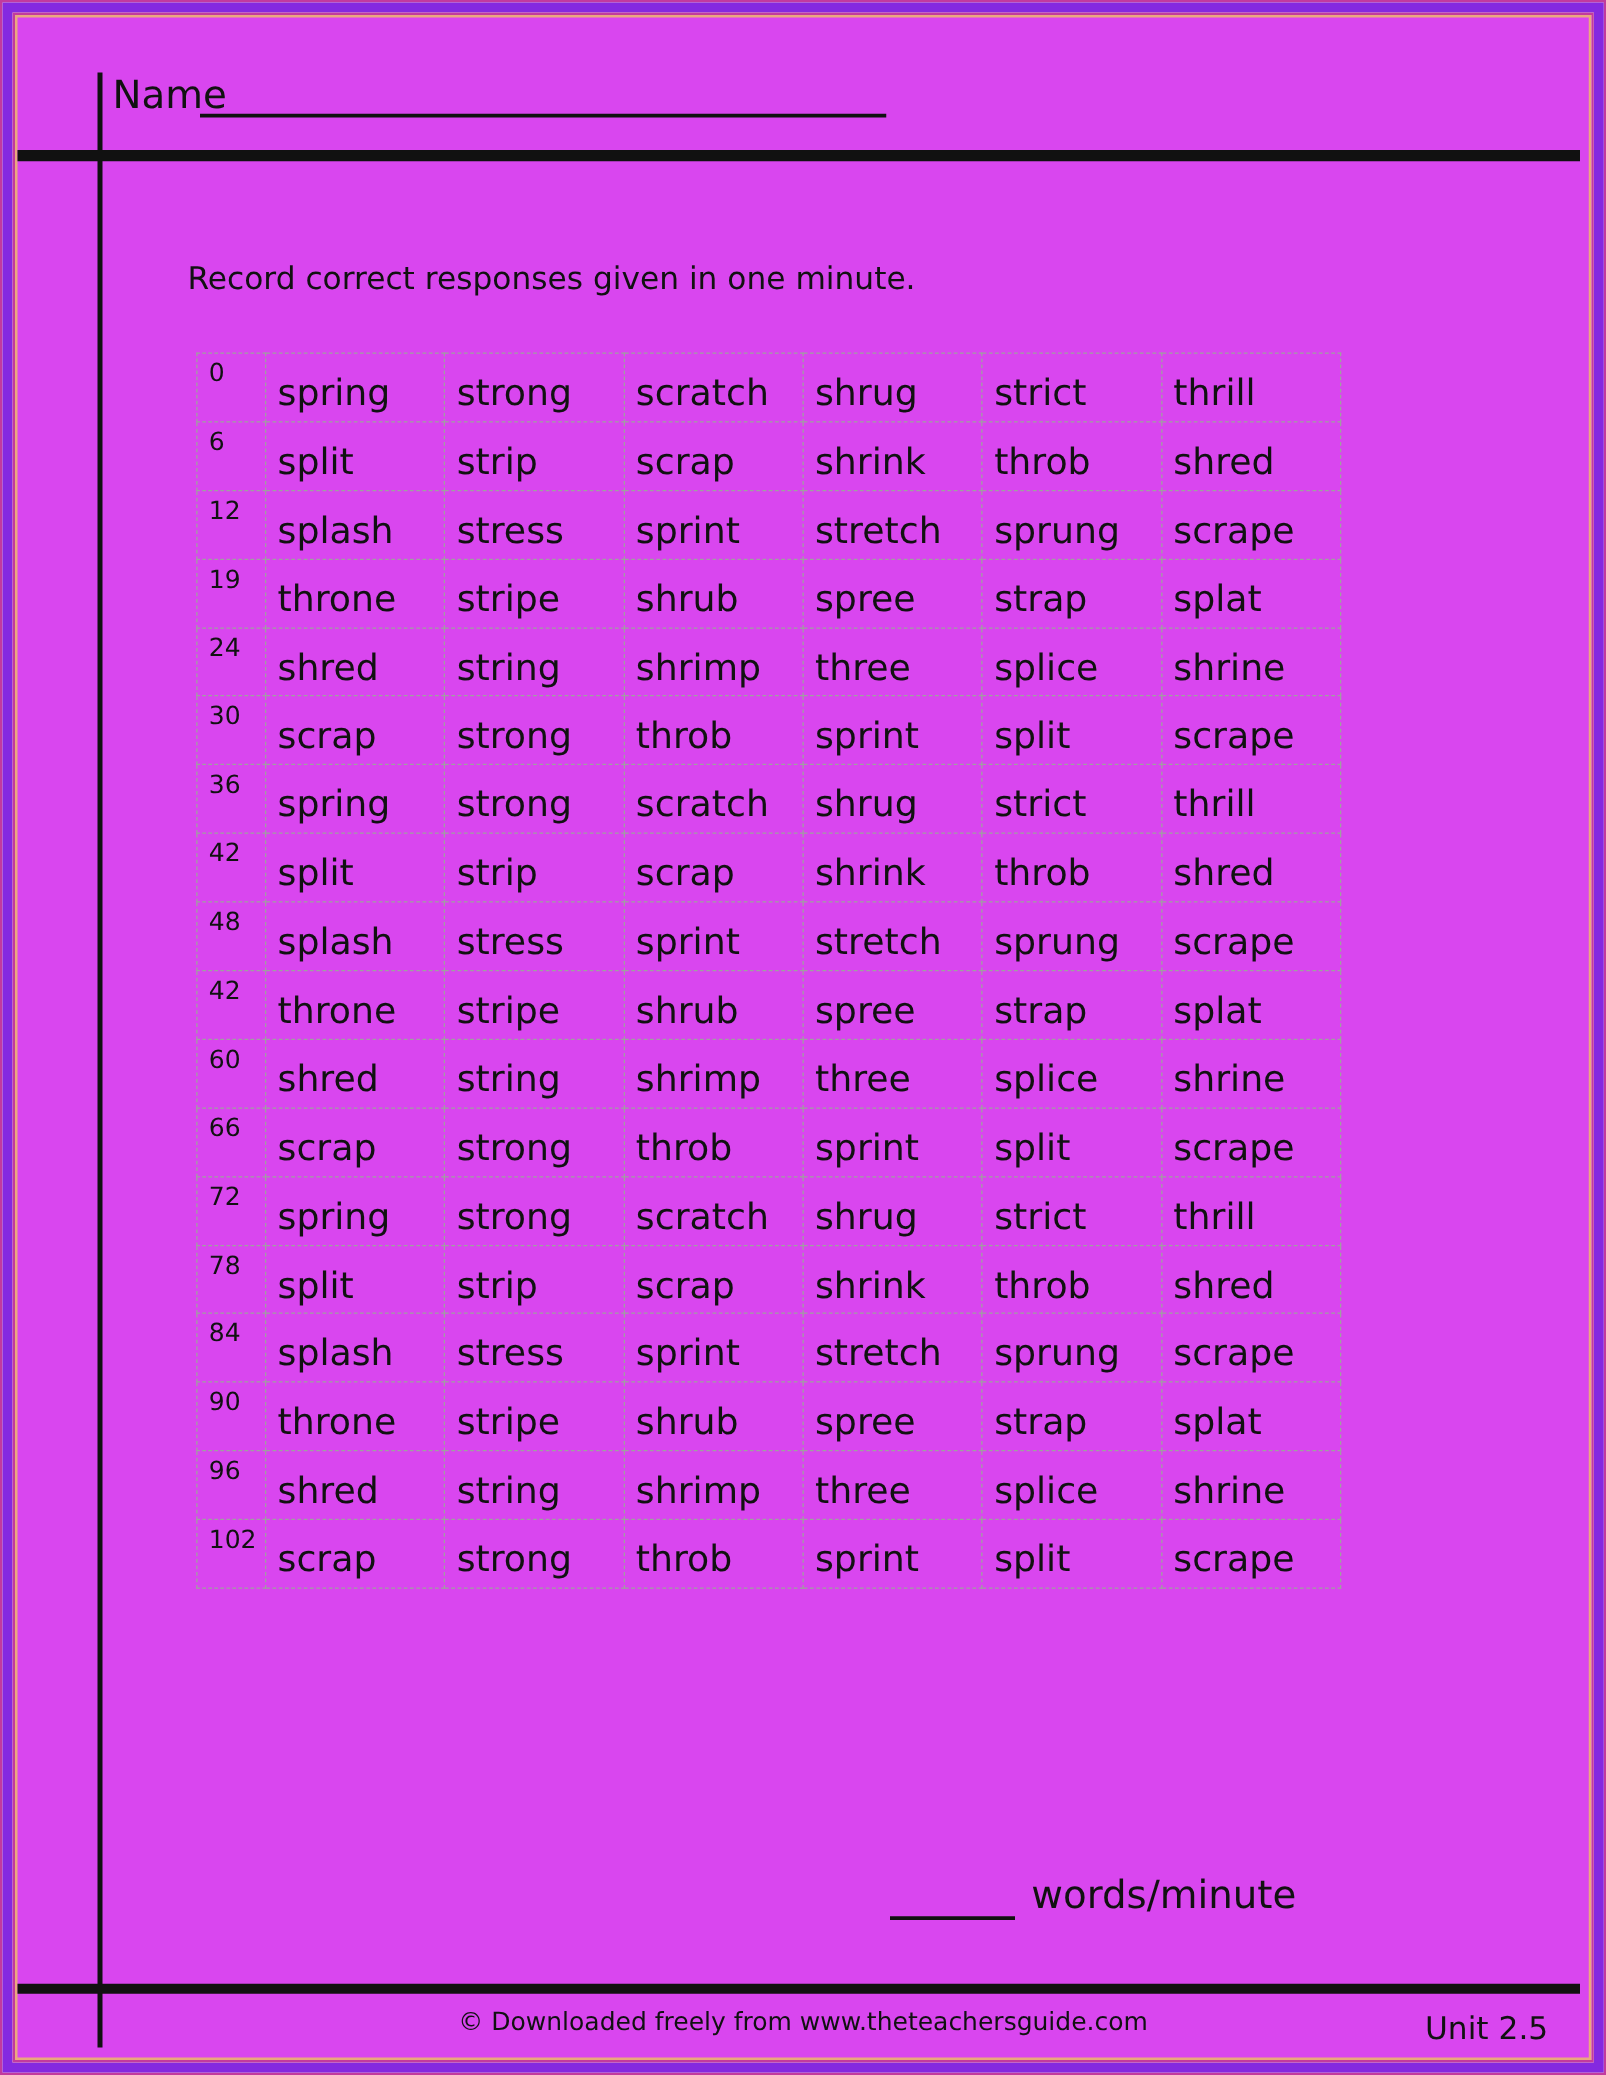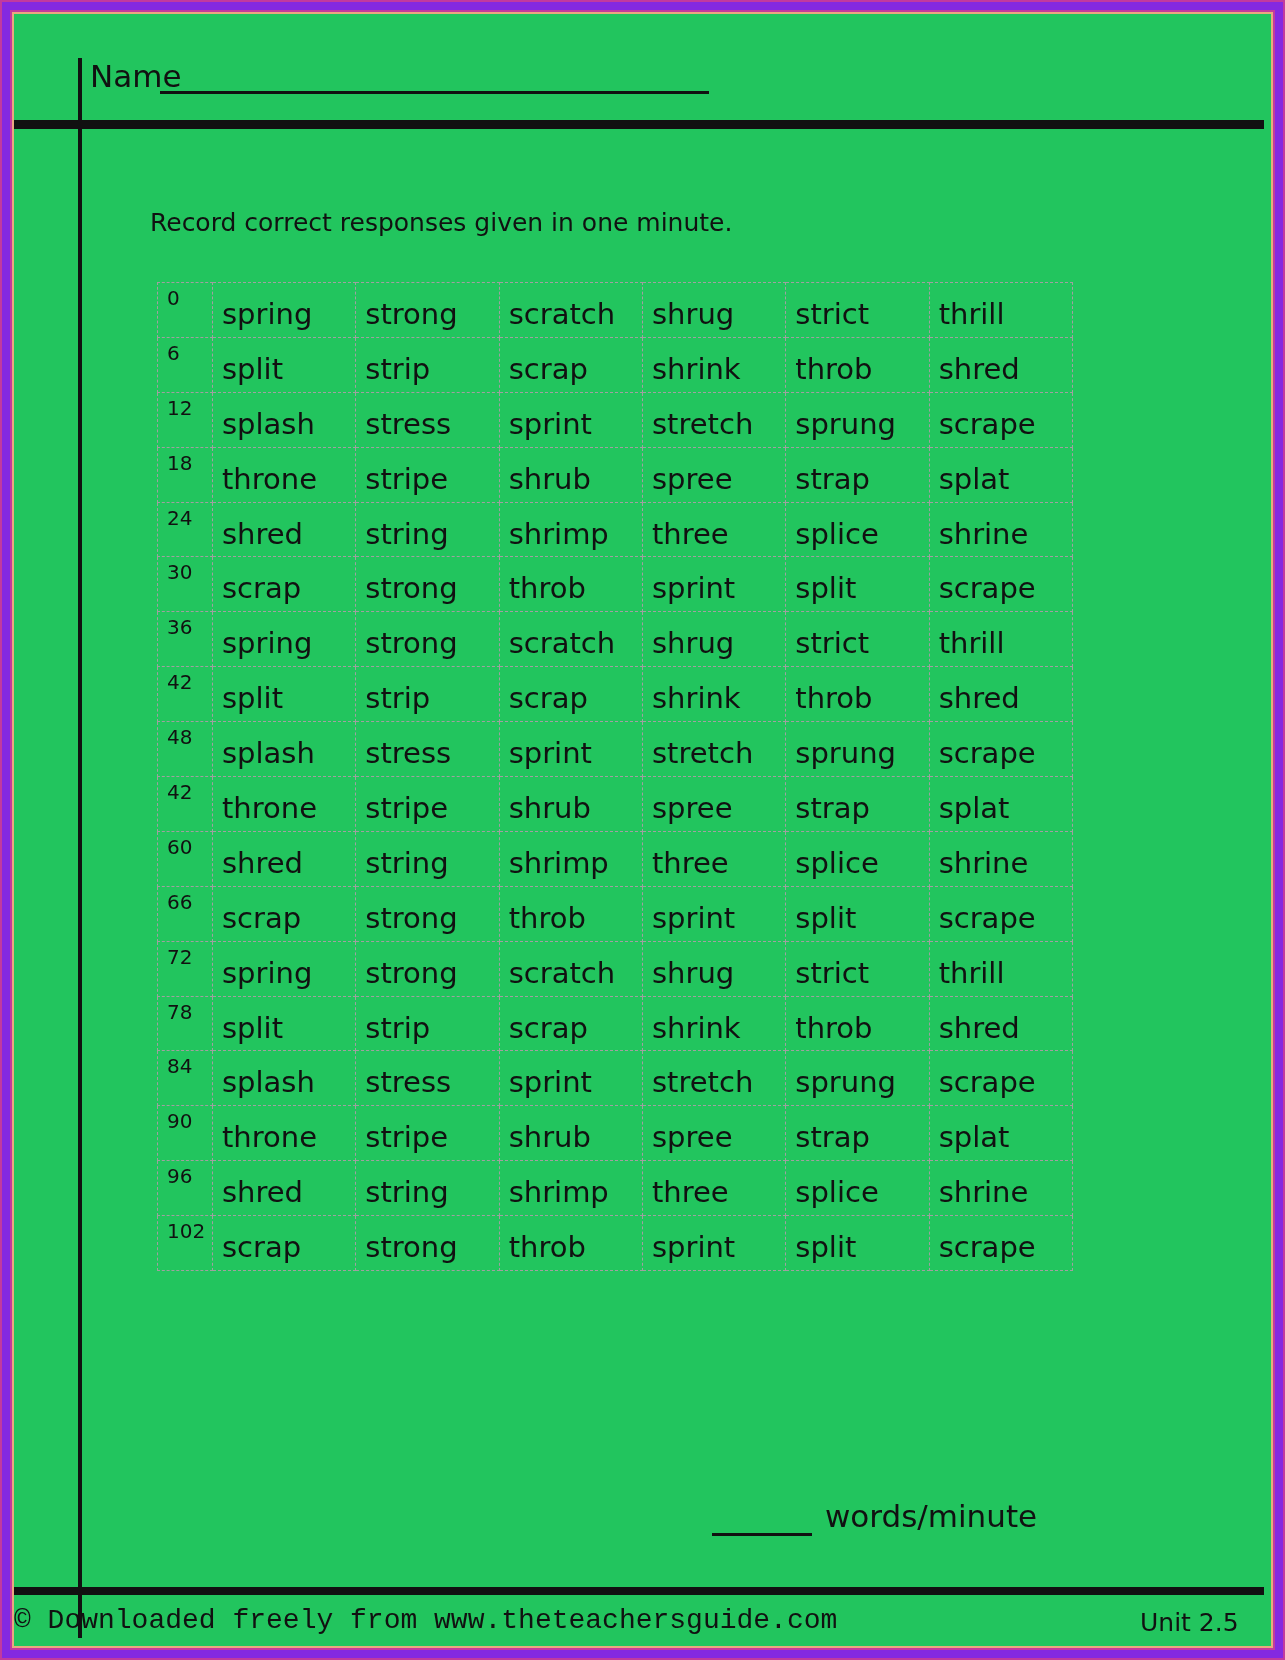--- a/index.html
+++ b/index.html
@@ -25,21 +25,21 @@
     width: 100%; height: 100%;
     border: 8px solid var(--border-purple);
   }
   .frame-magenta {
     width: 100%; height: 100%;
     border: 2px solid var(--border-magenta);
   }
   .page {
     width: 100%; height: 100%;
     border: 2px solid var(--border-peach);
-    background: #22c55e;
+    background: #d946ef;
     position: relative;
   }
   .vline {
     position: absolute;
     left: 64px; top: 44px;
     width: 4px; height: 1580px;
     background: var(--ink);
   }
   .name-label {
     position: absolute;
@@ -107,23 +107,22 @@
     text-align: center;
   }
   .wpm-line {
     width: 100px; height: 40px;
     border-bottom: 3px solid var(--ink);
   }
   .wpm-label { font-size: 31px; line-height: 40px; }
   .footer-copy {
     position: absolute;
     left: 0; right: 0; top: 1591px;
-    text-align: left;
-    font-size: 28px;
-    font-family: Liberation Mono, monospace;
+    text-align: center;
+    font-size: 20px;
   }
   .footer-unit {
     position: absolute;
     left: 1126px; top: 1594px;
     font-size: 25px;
   }
 </style>
 </head>
 <body>
 
@@ -165,21 +164,21 @@
               <tr>
                 <td class="num">12</td>
                 <td class="word">splash</td>
                 <td class="word">stress</td>
                 <td class="word">sprint</td>
                 <td class="word">stretch</td>
                 <td class="word">sprung</td>
                 <td class="word">scrape</td>
               </tr>
               <tr>
-                <td class="num">18</td>
+                <td class="num">19</td>
                 <td class="word">throne</td>
                 <td class="word">stripe</td>
                 <td class="word">shrub</td>
                 <td class="word">spree</td>
                 <td class="word">strap</td>
                 <td class="word">splat</td>
               </tr>
               <tr>
                 <td class="num">24</td>
                 <td class="word">shred</td>

